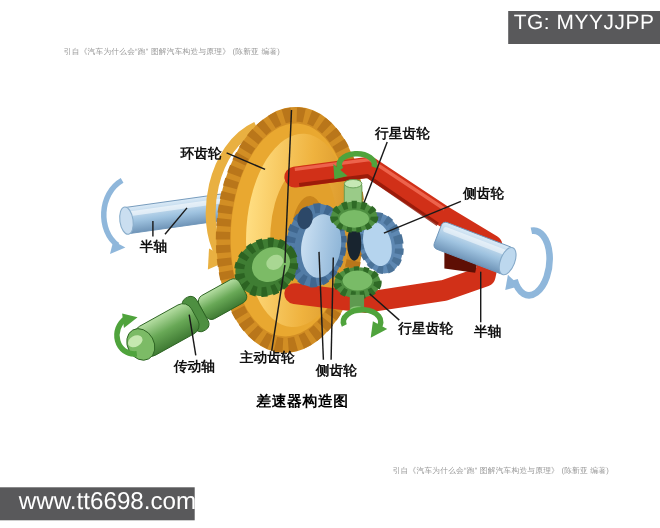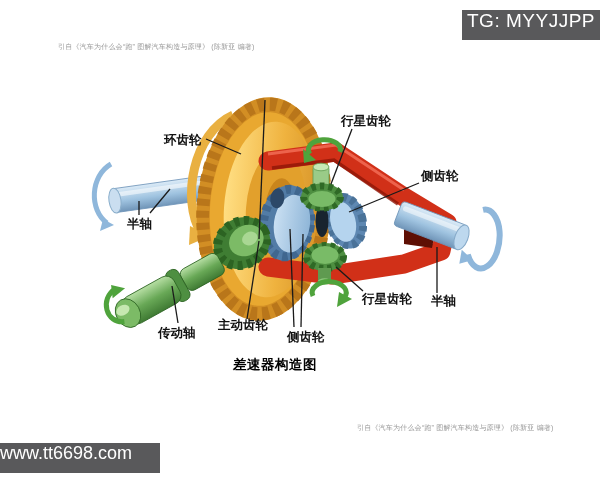--- a/index.html
+++ b/index.html
@@ -6,21 +6,21 @@
   #stage{position:relative;width:600px;height:480px;background:#ffffff;overflow:hidden;
          font-family:"Liberation Sans","DejaVu Sans",sans-serif;}
   .citation{position:absolute;font-size:7px;color:#989898;white-space:nowrap;
             letter-spacing:.2px;font-family:"Liberation Sans","DejaVu Sans",sans-serif;}
   #cite-top{left:58px;top:42px;}
   #cite-bottom{left:357px;top:423px;}
   .banner{position:absolute;background:#59595B;color:#ffffff;display:flex;
           font-family:"Liberation Sans","DejaVu Sans",sans-serif;}
   #banner-tg{left:462px;top:10px;width:138px;height:30px;justify-content:center;
              font-size:19px;letter-spacing:.5px;}
-  #banner-url{left:0;top:443px;width:160px;height:30px;padding-left:0;font-size:18px;}
+  #banner-url{left:0;top:443px;width:160px;height:30px;padding-left:17px;font-size:22px;}
   svg text.lbl{font-family:"Liberation Sans","DejaVu Sans",sans-serif;
                font-size:12.5px;font-weight:bold;fill:#111;}
   svg text.ttl{font-family:"Liberation Sans","DejaVu Sans",sans-serif;
                font-size:13.5px;font-weight:bold;fill:#000;letter-spacing:.5px;}
 </style>
 </head>
 <body>
 
 <div id="stage">
 

